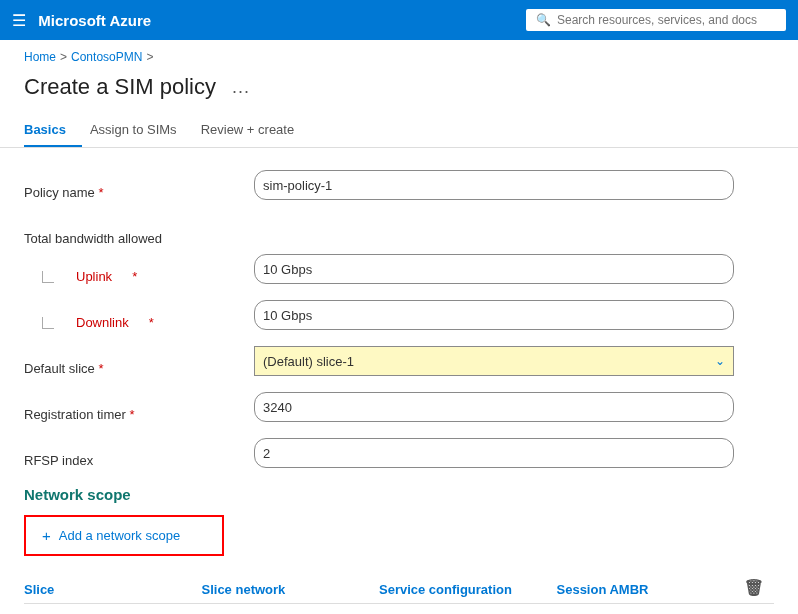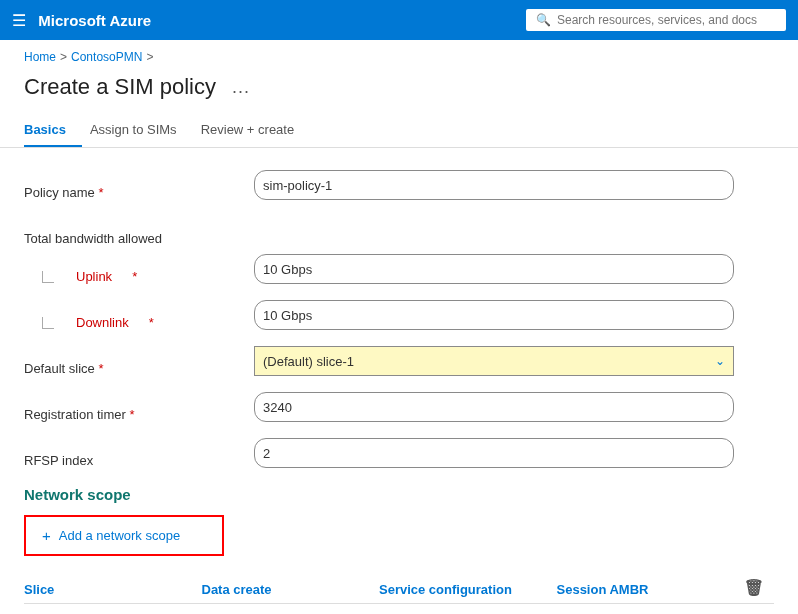--- a/index.html
+++ b/index.html
@@ -319,21 +319,21 @@
 
   <div class="section-title">Network scope</div>
 
   <button class="add-network-btn">
     <span class="add-icon">+</span>
     <span>Add a network scope</span>
   </button>
 
   <div class="table-headers">
     <div class="th">Slice</div>
-    <div class="th">Data create</div>
+    <div class="th">Slice network</div>
     <div class="th">Service configuration</div>
     <div class="th">Session AMBR</div>
     <div class="th">
       <span class="delete-icon-header">🗑</span>
     </div>
   </div>
 
 </div>
 
 </body></html>

